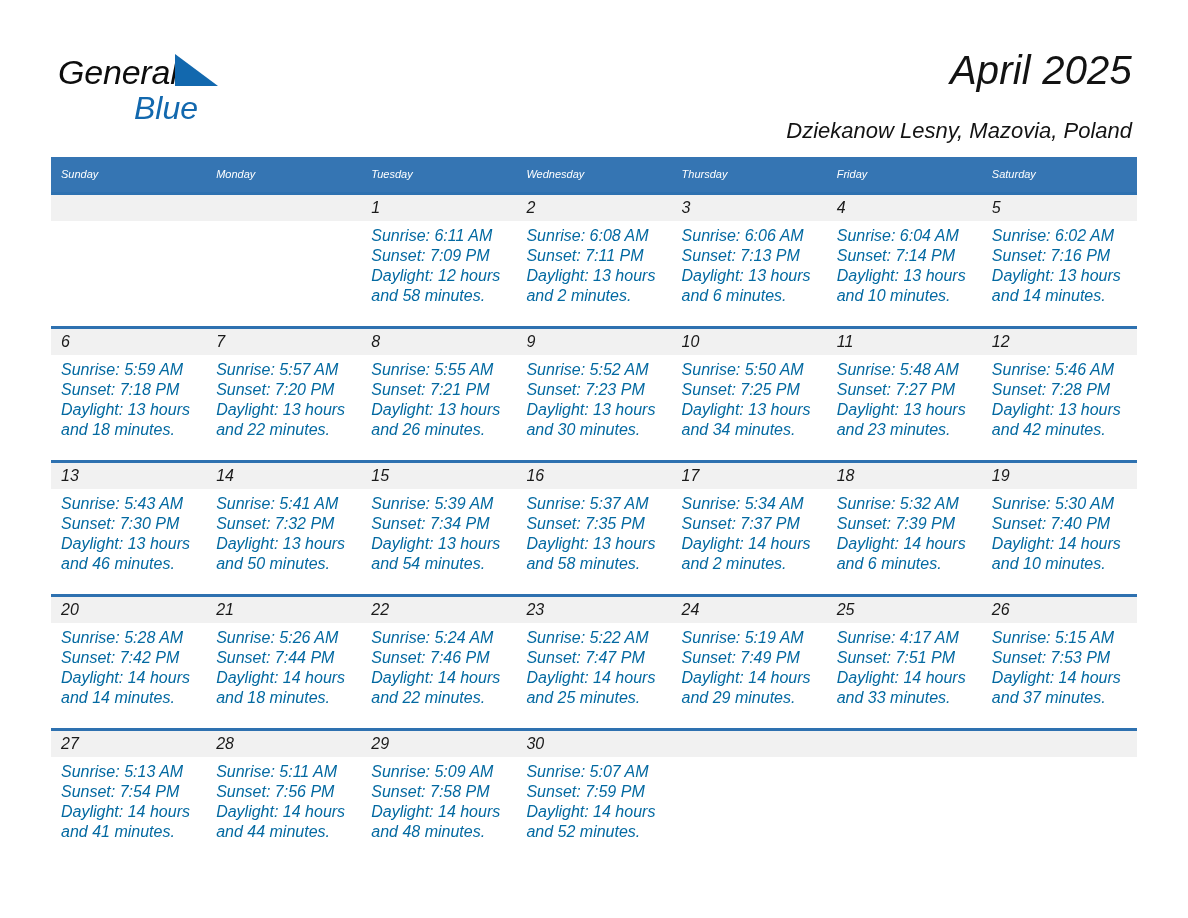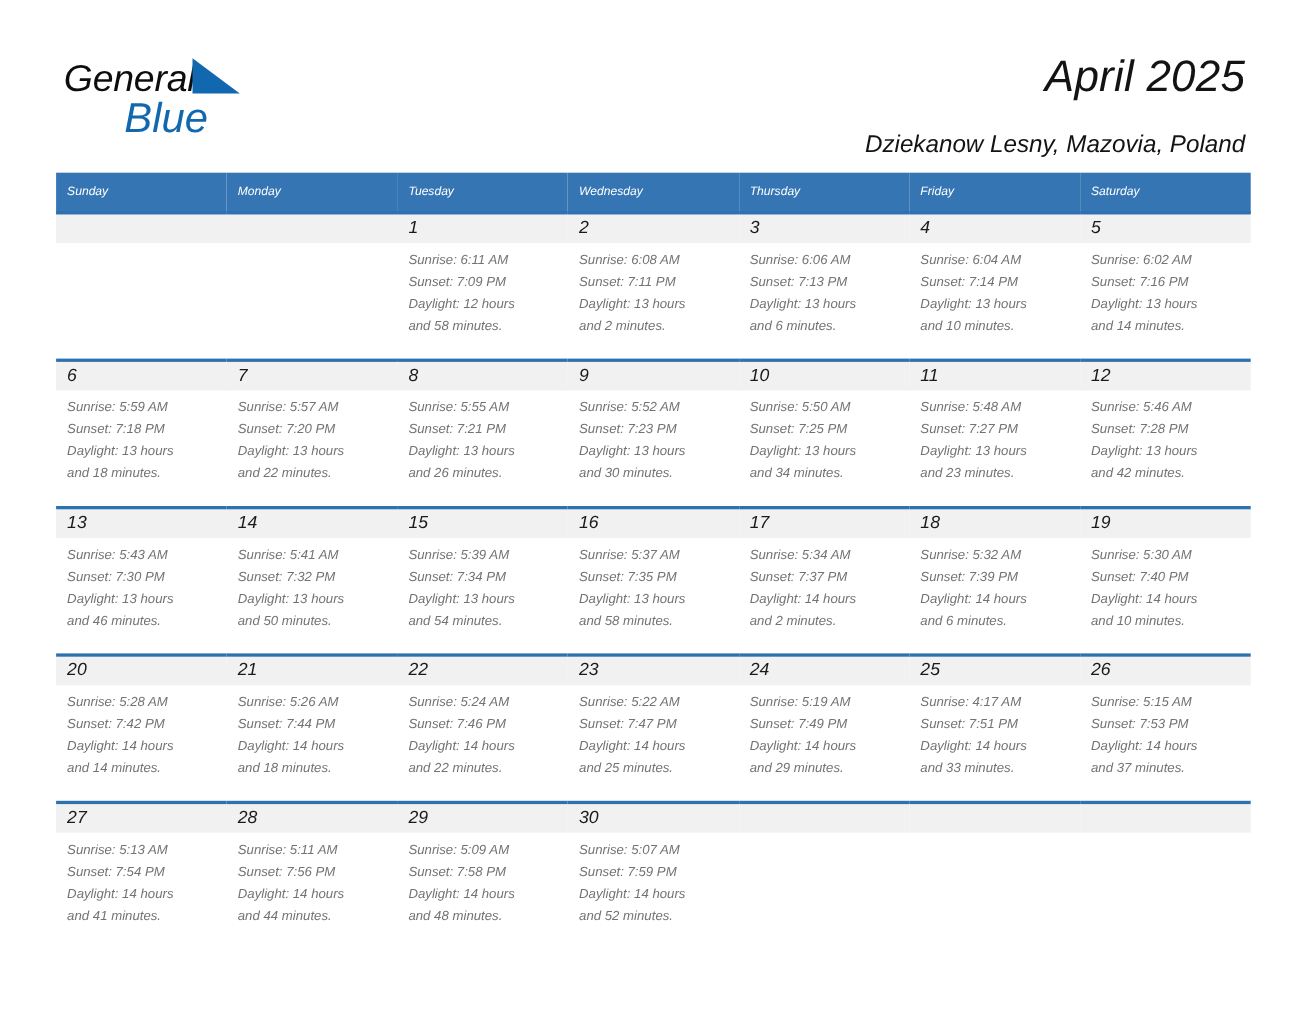--- a/index.html
+++ b/index.html
@@ -53,23 +53,23 @@
     display: inline-block;
     vertical-align: -2px;
     margin-left: -3px;
     width: 0;
     height: 0;
     border-left: 43px solid #1268ae;
     border-top: 32px solid transparent;
   }
   .logo-blue {
     position: absolute;
-    left: 55px;
+    left: 76px;
     top: 36px;
-    font-size: 38px;
+    font-size: 32px;
     color: #1268ae;
     font-weight: 400;
     line-height: 40px;
   }
   .title {
     position: absolute;
     right: 56px;
     top: 46px;
     font-size: 40px;
     font-weight: 400;
@@ -126,23 +126,23 @@
   .daynum {
     background: #f1f1f1;
     height: 26px;
     line-height: 26px;
     padding-left: 10px;
     font-size: 16px;
     color: #1a1a1a;
   }
   .details {
     padding: 5px 6px 0 10px;
-    font-size: 12px;
+    font-size: 16px;
     line-height: 20px;
-    color: #737373;
+    color: #0369a1;
   }
   .details div {
     white-space: nowrap;
   }
   .blank .daynum {
     background: #f1f1f1;
   }
   .blank .details {
     visibility: hidden;
   }

